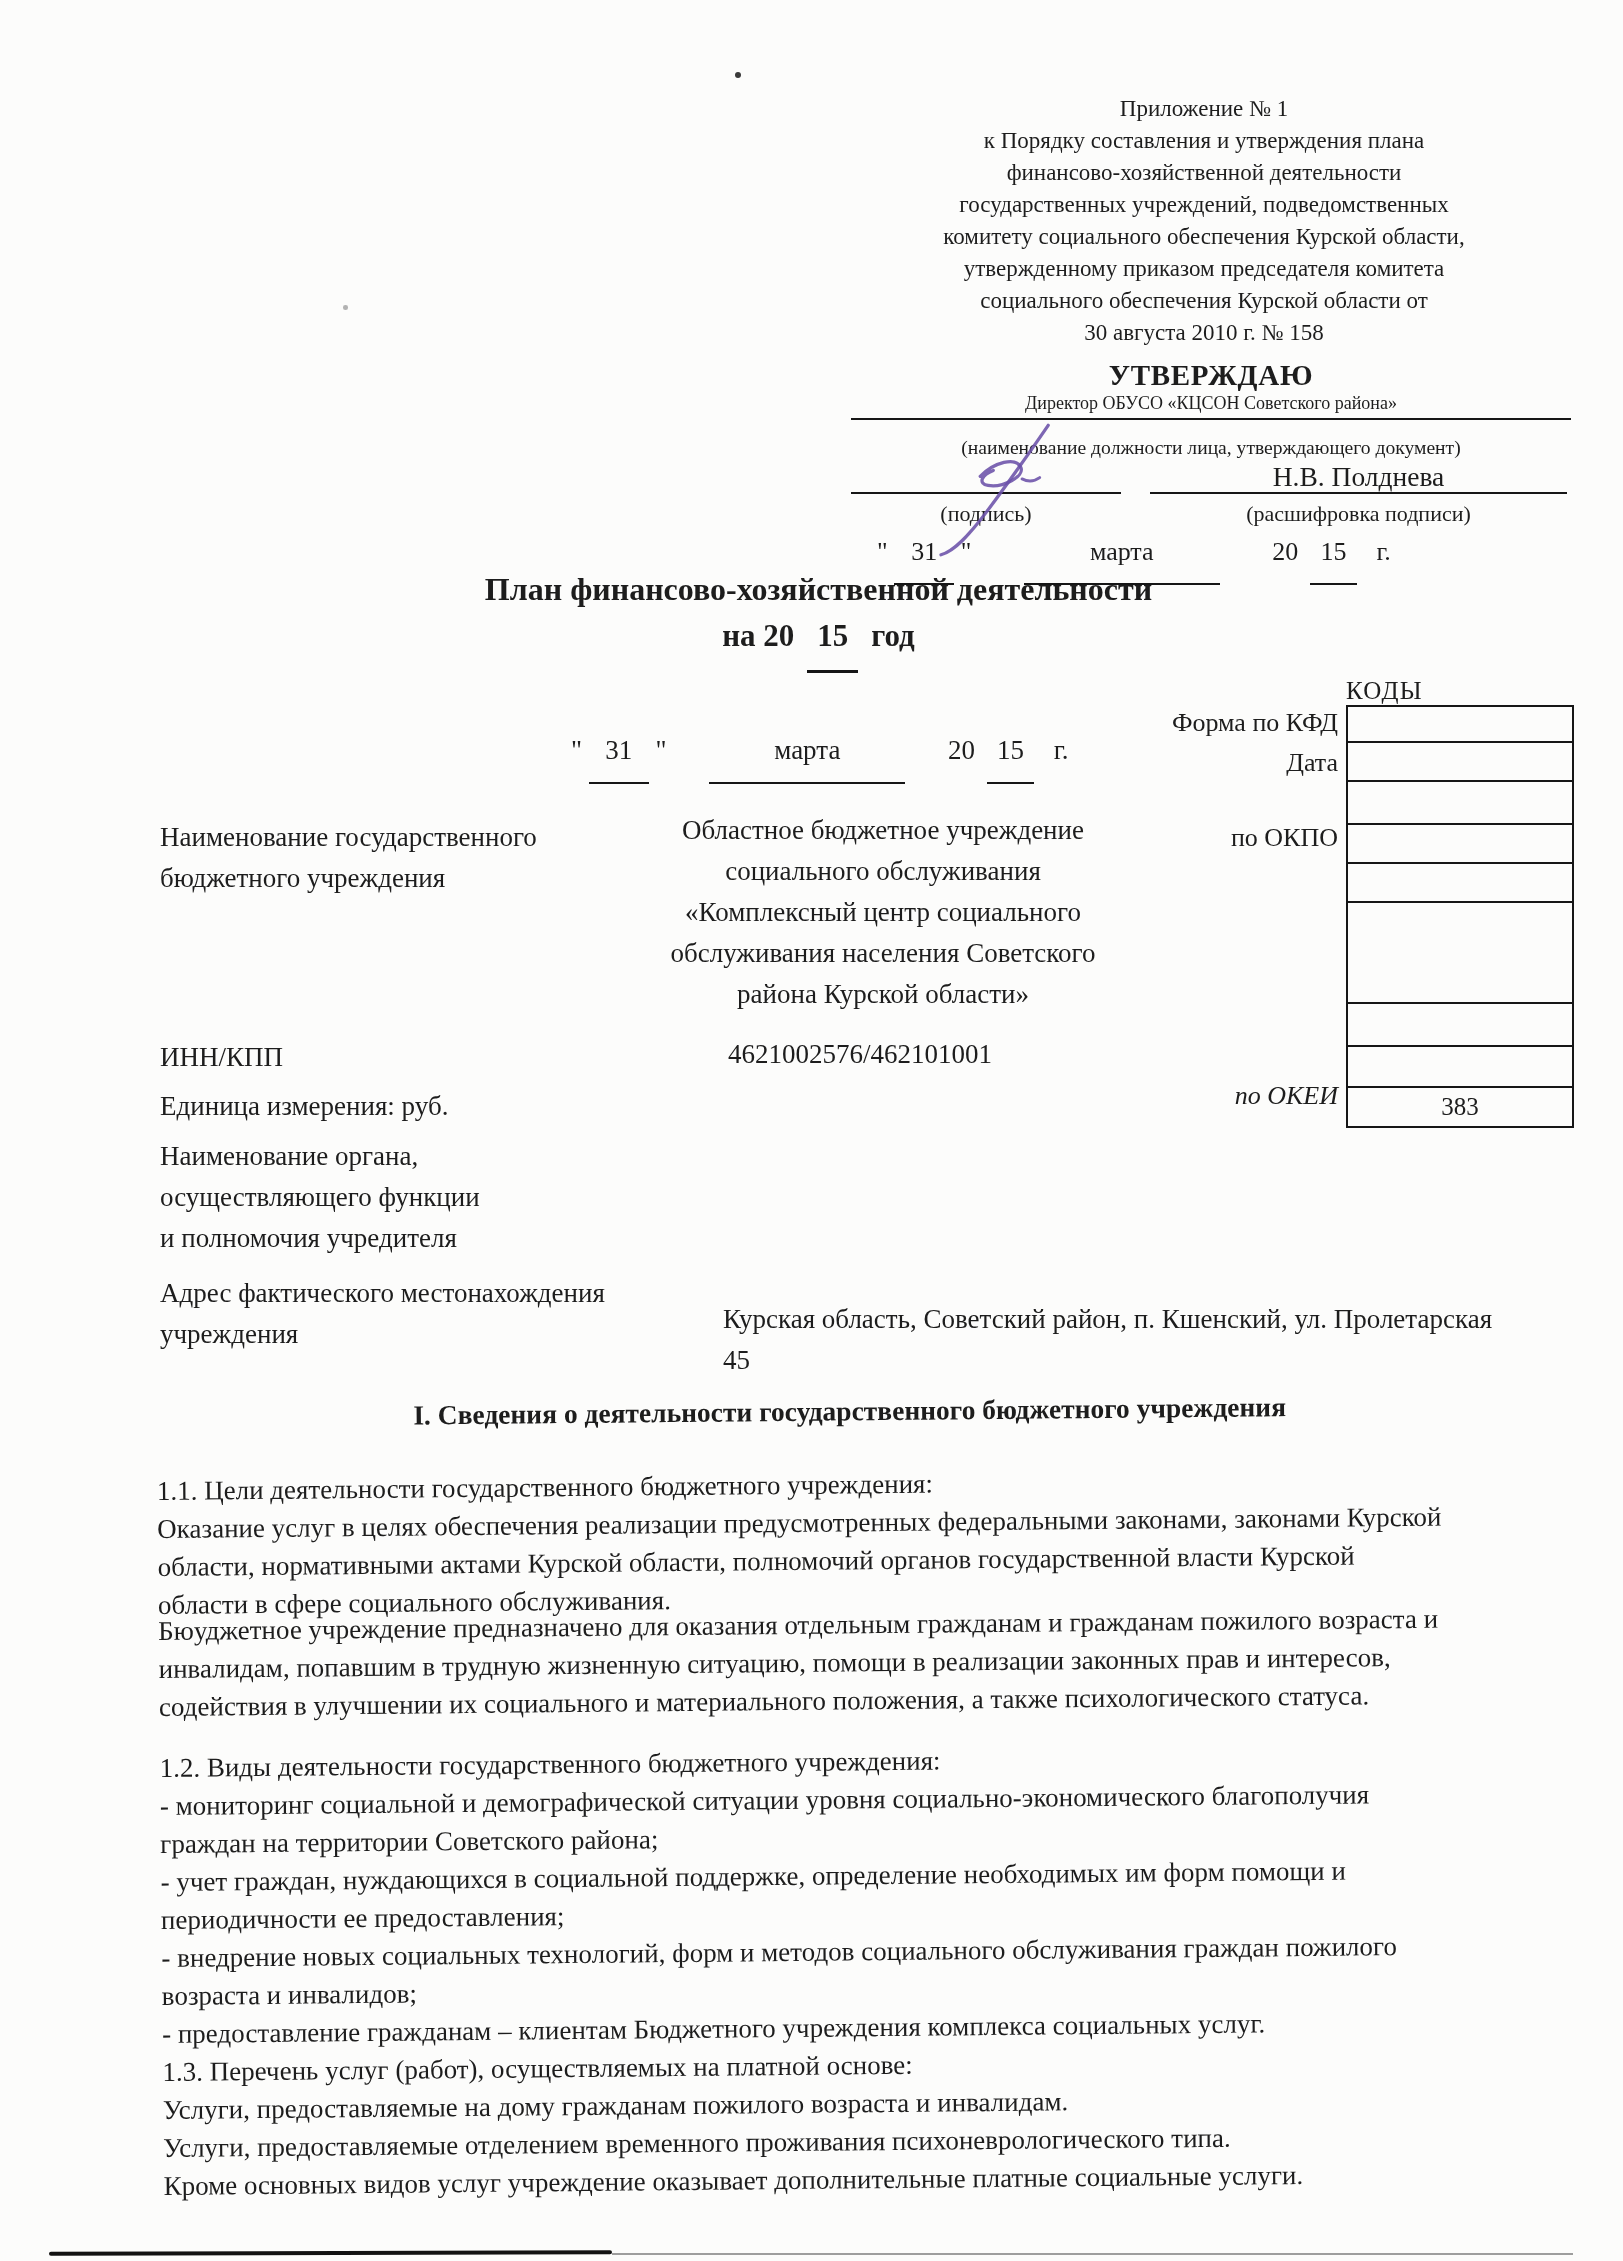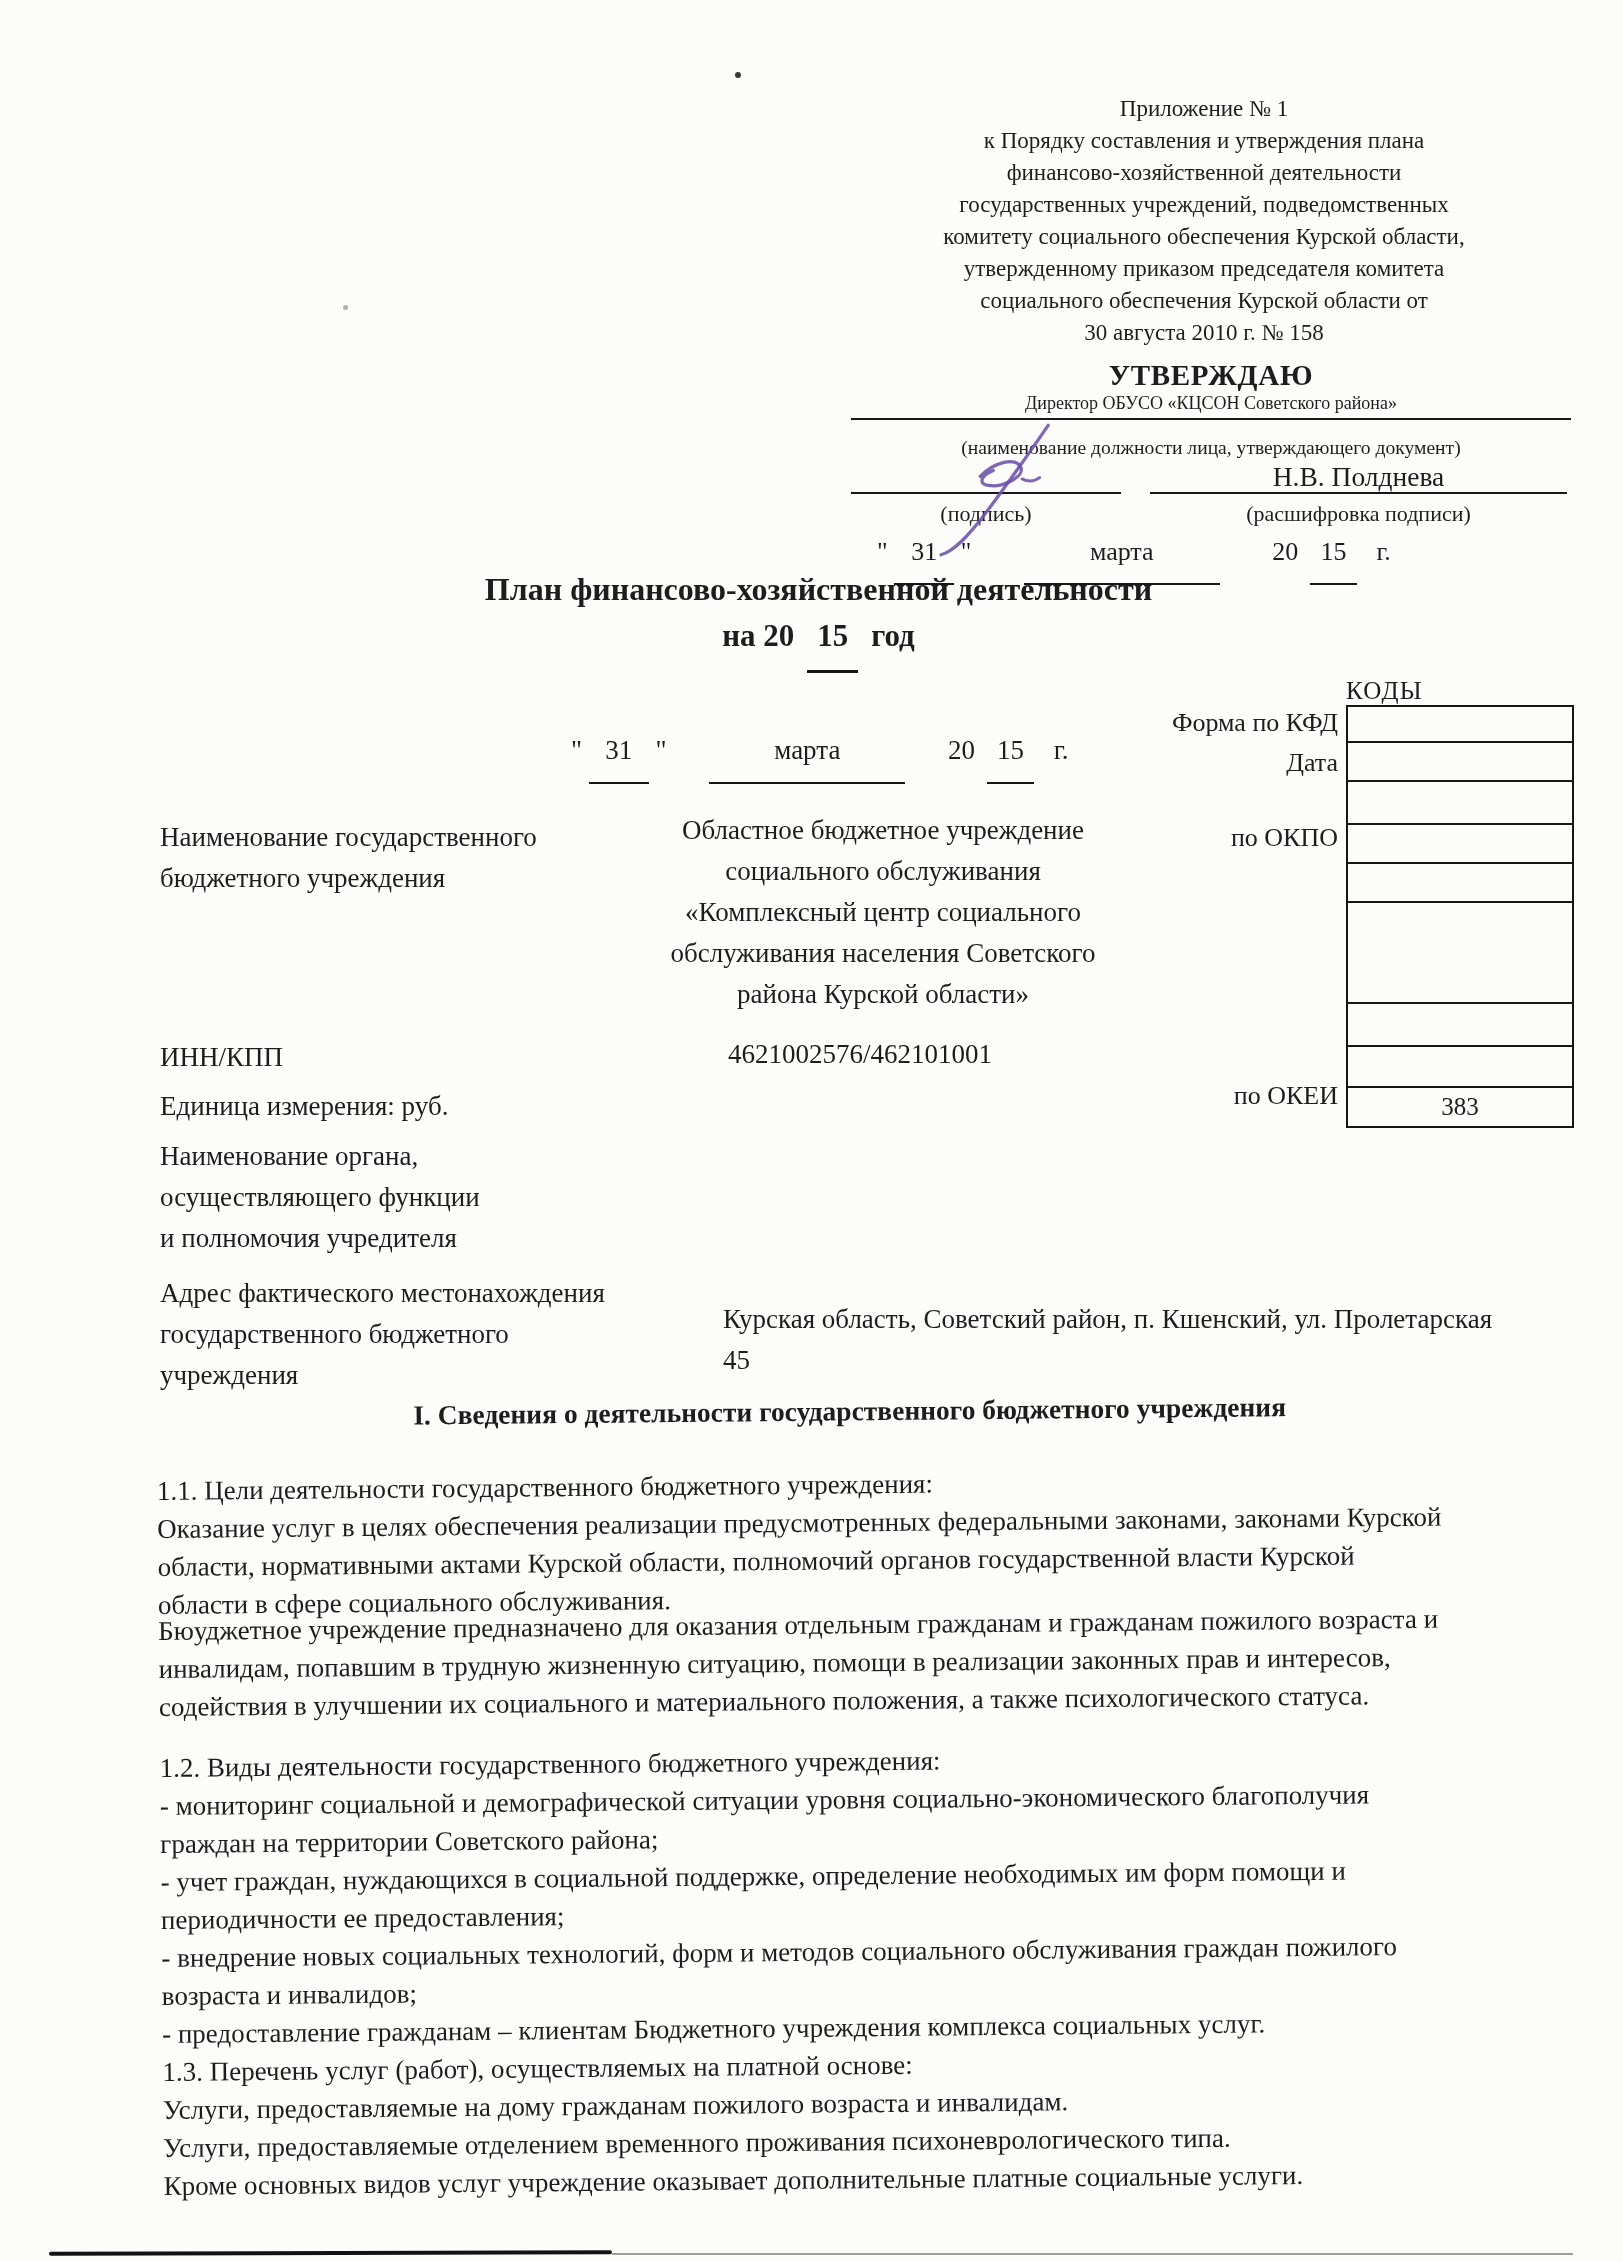--- a/index.html
+++ b/index.html
@@ -32,21 +32,21 @@
   .doc-title2{left:308px;top:618px;width:1021px;text-align:center;font-size:31px;font-weight:700;}
   .doc-title2 .u-year{width:51px;border-bottom-width:3.3px;}
   
   .codes-header{left:1346px;top:677px;width:229px;font-size:25px;letter-spacing:1.3px;}
   .codes-box{left:1346px;top:705px;width:224px;border:2.6px solid #161616;background:#fcfcfb;}
   .codes-row{border-top:2px solid #161616;}
   .codes-row:first-child{border-top:none;}
   .h52{height:34px;} .h56{height:37px;} .h62{height:41px;} .h152{height:99px;} .h60{height:39px;} .h58{height:38px;}
   .codes-val{font-size:25px;text-align:center;line-height:37px;}
   .code-label{position:absolute;left:1076px;width:262px;text-align:right;font-size:26px;}
-  .lbl-form{top:708px;} .lbl-date{top:748px;} .lbl-okpo{top:823px;} .lbl-okei{top:1081px;}
+  .lbl-form{top:708px;} .lbl-date{top:748px;} .lbl-okpo{top:823px;} .lbl-okei{top:1081px;font-style:italic;}
   
   .body-date{left:571px;top:735px;font-size:27px;white-space:nowrap;}
   .f-label1{left:160px;top:817px;font-size:27px;line-height:41px;}
   .f-value1{left:644px;top:810px;width:478px;text-align:center;font-size:27px;line-height:41px;}
   .f-inn-label{left:160px;top:1042px;font-size:27px;}
   .f-inn-value{left:728px;top:1039px;font-size:27px;}
   .f-unit{left:160px;top:1091px;font-size:27px;}
   .f-founder-label{left:160px;top:1136px;font-size:27px;line-height:41px;}
   .f-founder-value{left:723px;top:1206px;font-size:27px;}
   .f-addr-label{left:160px;top:1273px;font-size:27px;line-height:41px;}
@@ -158,21 +158,20 @@
   <div class="abs f-unit">Единица измерения: руб.</div>
 
   <div class="abs f-founder-label">
       <div>Наименование органа,</div>
       <div>осуществляющего функции</div>
       <div>и полномочия учредителя</div>
     </div>
 
   <div class="abs f-addr-label">
       <div>Адрес фактического местонахождения</div>
-      <div>государственного бюджетного</div>
       <div>учреждения</div>
     </div>
   <div class="abs f-addr-value">
       <div>Курская область, Советский район, п. Кшенский, ул. Пролетарская</div>
       <div>45</div>
     </div>
 
   <div class="abs section1">
     <div class="s1-heading">I. Сведения о деятельности государственного бюджетного учреждения</div>
     <div>1.1. Цели деятельности государственного бюджетного учреждения:</div>

